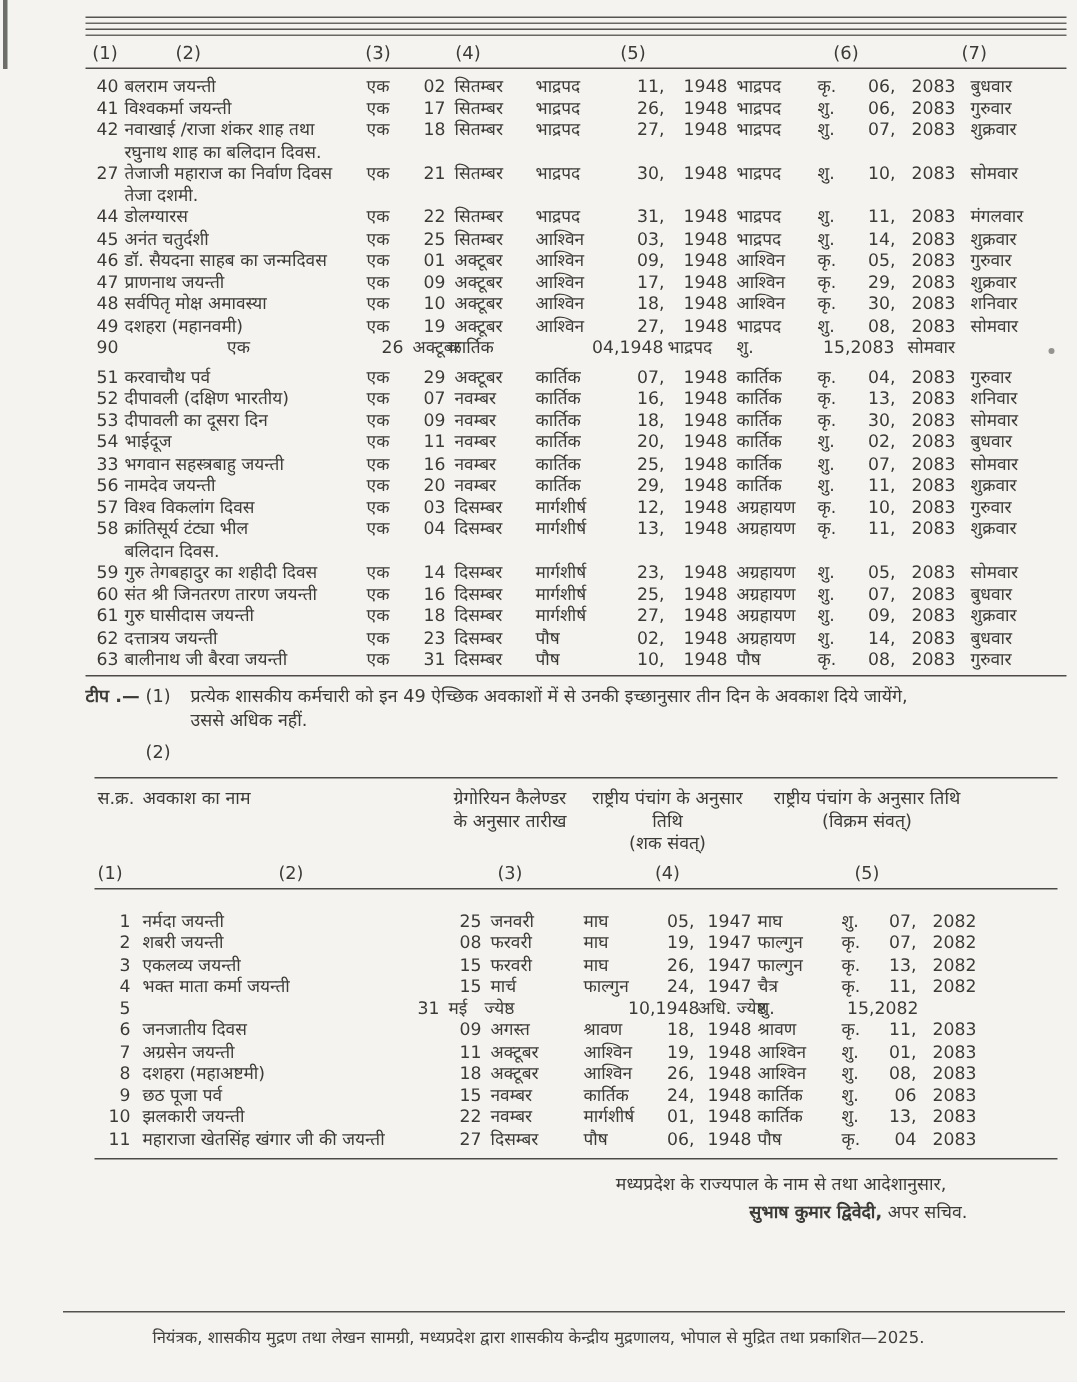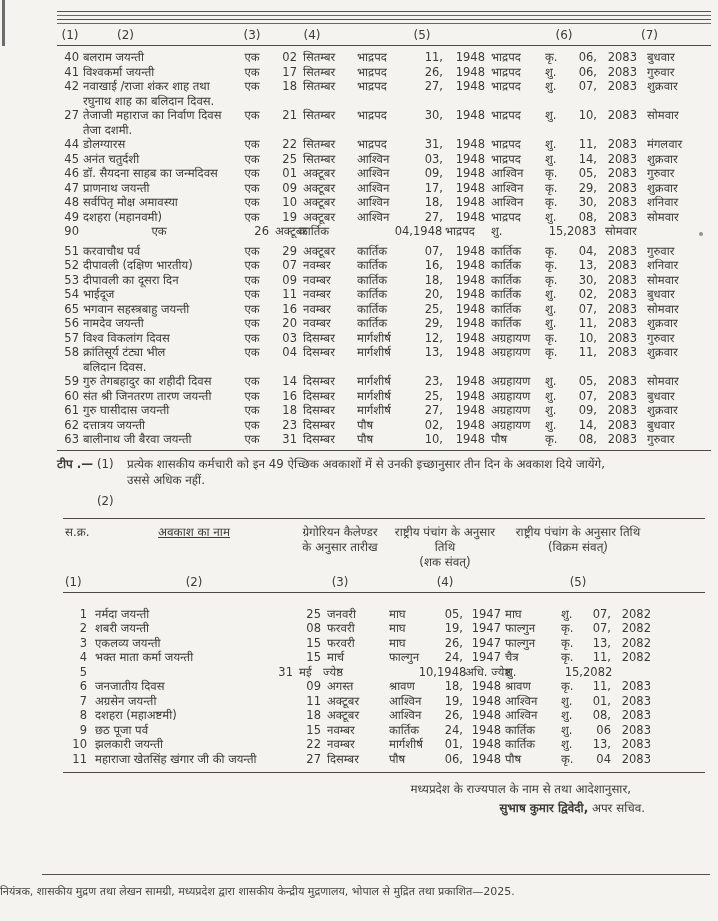--- a/index.html
+++ b/index.html
@@ -82,21 +82,21 @@
   .t2rule{border-top:1.2px solid #4e4b46;margin-left:6px;width:642px;}
   .t2-grid{
     display:grid;
     grid-template-columns:30px 198px 28px 66px 50px 26px 40px 56px 24px 28px 42px;
     padding-left:8px;
     align-items:start;
   }
   .t2h{margin-top:6px;font-size:11.8px;line-height:15px;}
   .t2h span{display:block;white-space:pre-line;}
   .t2h1{grid-column:1 / span 1;text-align:left;white-space:nowrap;}
-  .t2h2{grid-column:2;text-align:center;text-decoration:underline;}
+  .t2h2{grid-column:2;text-align:left;}
   .t2h3{grid-column:3 / span 2;text-align:center;}
   .t2h4{grid-column:5 / span 3;text-align:center;}
   .t2h5{grid-column:8 / span 4;text-align:center;}
   .t2n{margin-top:5px;margin-bottom:3px;font-size:11.8px;line-height:14px;}
   .n1{grid-column:1;text-align:left;}
   .n2{grid-column:2;text-align:center;}
   .n3{grid-column:3 / span 2;text-align:center;}
   .n4{grid-column:5 / span 3;text-align:center;}
   .n5{grid-column:8 / span 4;text-align:center;}
   #t2-body{margin-top:14px;padding-bottom:6px;}
@@ -112,21 +112,21 @@
   .d-vpaksha{padding-left:2px;}
   .d-vday{text-align:right;}
   .d-vyear{text-align:right;padding-right:2px;}
   
   .signature{margin-top:8px;font-size:11.8px;line-height:17px;}
   .sig-line1{text-align:right;padding-right:80px;}
   .sig-line2{text-align:right;padding-right:66px;margin-top:2px;}
   .sig-name{font-weight:bold;}
   .footer{position:absolute;left:0;right:0;top:874px;}
   .footer-rule{border-top:1px solid #55524d;margin:0 8px 0 42px;}
-  .footer-text{margin-top:8px;font-size:11px;color:#45433f;}
+  .footer-text{margin-top:8px;text-align:center;font-size:11px;color:#45433f;}
 </style>
 </head>
 <body>
 
 <div class="page">
   <div class="artifact-strip"></div>
   <div class="artifact-dot"></div>
 
 
   <div class="content">
@@ -365,21 +365,21 @@
           <span class="c-smonth">कार्तिक</span>
           <span class="c-sday">20,</span>
           <span class="c-syear">1948</span>
           <span class="c-vmonth">कार्तिक</span>
           <span class="c-vpaksha">शु.</span>
           <span class="c-vday">02,</span>
           <span class="c-vyear">2083</span>
           <span class="c-weekday">बुधवार</span>
         </div>
         <div class="t1-grid t1-row">
-          <span class="c-sr">65</span>
+          <span class="c-sr">33</span>
           <span class="c-name">भगवान सहस्त्रबाहु जयन्ती</span>
           <span class="c-count">एक</span>
           <span class="c-gday">16</span>
           <span class="c-gmonth">नवम्बर</span>
           <span class="c-smonth">कार्तिक</span>
           <span class="c-sday">25,</span>
           <span class="c-syear">1948</span>
           <span class="c-vmonth">कार्तिक</span>
           <span class="c-vpaksha">शु.</span>
           <span class="c-vday">07,</span>

